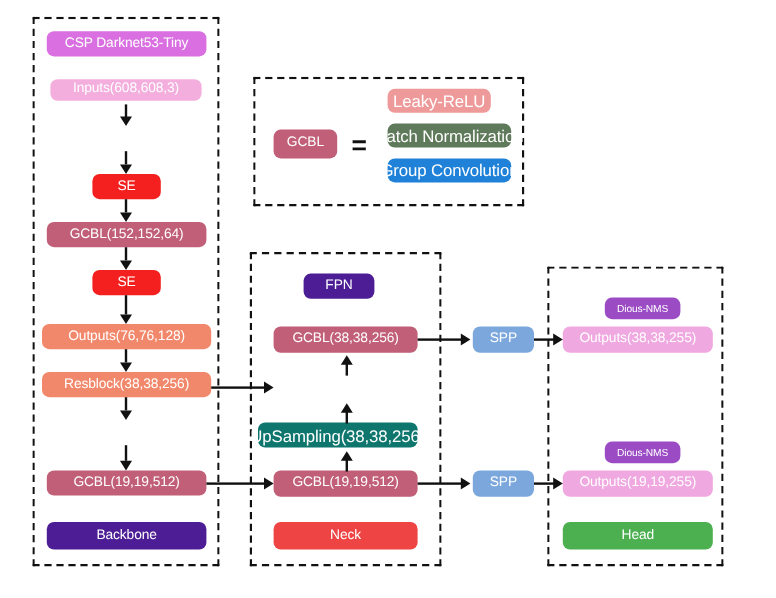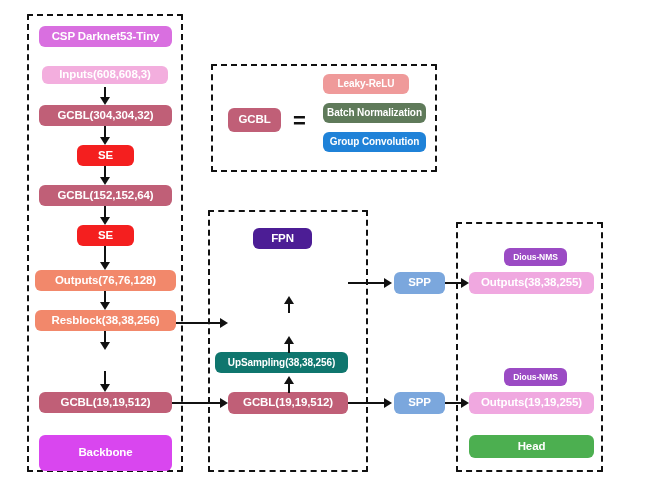--- a/index.html
+++ b/index.html
@@ -36,23 +36,22 @@
     display: flex;
     align-items: center;
     justify-content: center;
     color: #ffffff;
     font-size: 11.5px;
     letter-spacing: -0.1px;
     white-space: nowrap;
     line-height: 1;
     text-align: center;
     user-select: none;
-    font-weight: bold;
-  }
-  .node.small { font-size: 10px; }
+  }
+  .node.small { font-size: 14px; }
   .node.tiny  { font-size: 8.5px; }
 
   
   .equals {
     position: absolute;
     font-size: 22px;
     font-weight: bold;
     color: #111111;
     line-height: 1;
     user-select: none;
@@ -95,36 +94,35 @@
 <body>
 
 <div id="canvas">
 
   <div class="group-box" style="left:27px; top:14px; width:156px; height:458px;"></div>
 
   <div class="node" style="left:39px; top:26px; width:133px; height:21px; background:#d96fe0;">CSP Darknet53-Tiny</div>
 
   <div class="node" style="left:42px; top:66px; width:126px; height:18px; background:#f3aede;">Inputs(608,608,3)</div>
 
-  <div class="node" style="left:39px; top:105px; width:133px; height:21px; background:#c05f77;">GCBL(304,304,32)</div>
 
   <div class="node" style="left:77px; top:145px; width:57px; height:21px; background:#f41f1f;">SE</div>
 
   <div class="node" style="left:39px; top:185px; width:133px; height:21px; background:#c05f77;">GCBL(152,152,64)</div>
 
   <div class="node" style="left:77px; top:225px; width:57px; height:21px; background:#f41f1f;">SE</div>
 
   <div class="node" style="left:35px; top:270px; width:141px; height:21px; background:#f2886b;">Outputs(76,76,128)</div>
 
   <div class="node" style="left:35px; top:310px; width:141px; height:21px; background:#f2886b;">Resblock(38,38,256)</div>
 
 
   <div class="node" style="left:39px; top:392px; width:133px; height:21px; background:#c05f77;">GCBL(19,19,512)</div>
 
-  <div class="node" style="left:39px; top:435px; width:133px; height:36px; background:#d946ef;">Backbone</div>
+  <div class="node" style="left:39px; top:435px; width:133px; height:23px; background:#4c1d95;">Backbone</div>
 
   <div class="conn-v" style="left:104px; top:87px; height:11px;"></div>
   <div class="arrow-down" style="left:100px; top:97px;"></div>
 
   <div class="conn-v" style="left:104px; top:126px; height:11px;"></div>
   <div class="arrow-down" style="left:100px; top:137px;"></div>
 
   <div class="conn-v" style="left:104px; top:166px; height:11px;"></div>
   <div class="arrow-down" style="left:100px; top:177px;"></div>
 
@@ -152,26 +150,28 @@
   <div class="node small" style="left:323px; top:74px; width:86px; height:20px; background:#ef9a9a;">Leaky-ReLU</div>
 
   <div class="node small" style="left:323px; top:132px; width:103px; height:20px; background:#1f82d8;">Group Convolution</div>
 
   <div class="node small" style="left:323px; top:103px; width:103px; height:20px; background:#5f7a5a;">Batch Normalization</div>
 
   <div class="group-box" style="left:208px; top:210px; width:160px; height:262px;"></div>
 
   <div class="node" style="left:253px; top:228px; width:59px; height:21px; background:#4c1d95;">FPN</div>
 
+  <div class="node" style="left:228px; top:272px; width:120px; height:22px; background:#c05f77;">GCBL(38,38,256)</div>
 
 
   <div class="node small" style="left:215px; top:352px; width:133px; height:21px; background:#0f766e;">UpSampling(38,38,256)</div>
 
   <div class="node" style="left:228px; top:392px; width:120px; height:22px; background:#c05f77;">GCBL(19,19,512)</div>
 
+  <div class="node" style="left:228px; top:435px; width:120px; height:23px; background:#ef4444;">Neck</div>
 
   <div class="arrow-up" style="left:284px; top:296px;"></div>
   <div class="conn-v" style="left:288px; top:303px; height:10px;"></div>
 
   <div class="arrow-up" style="left:284px; top:336px;"></div>
   <div class="conn-v" style="left:288px; top:343px; height:10px;"></div>
 
   <div class="arrow-up" style="left:284px; top:376px;"></div>
   <div class="conn-v" style="left:288px; top:383px; height:10px;"></div>
 

